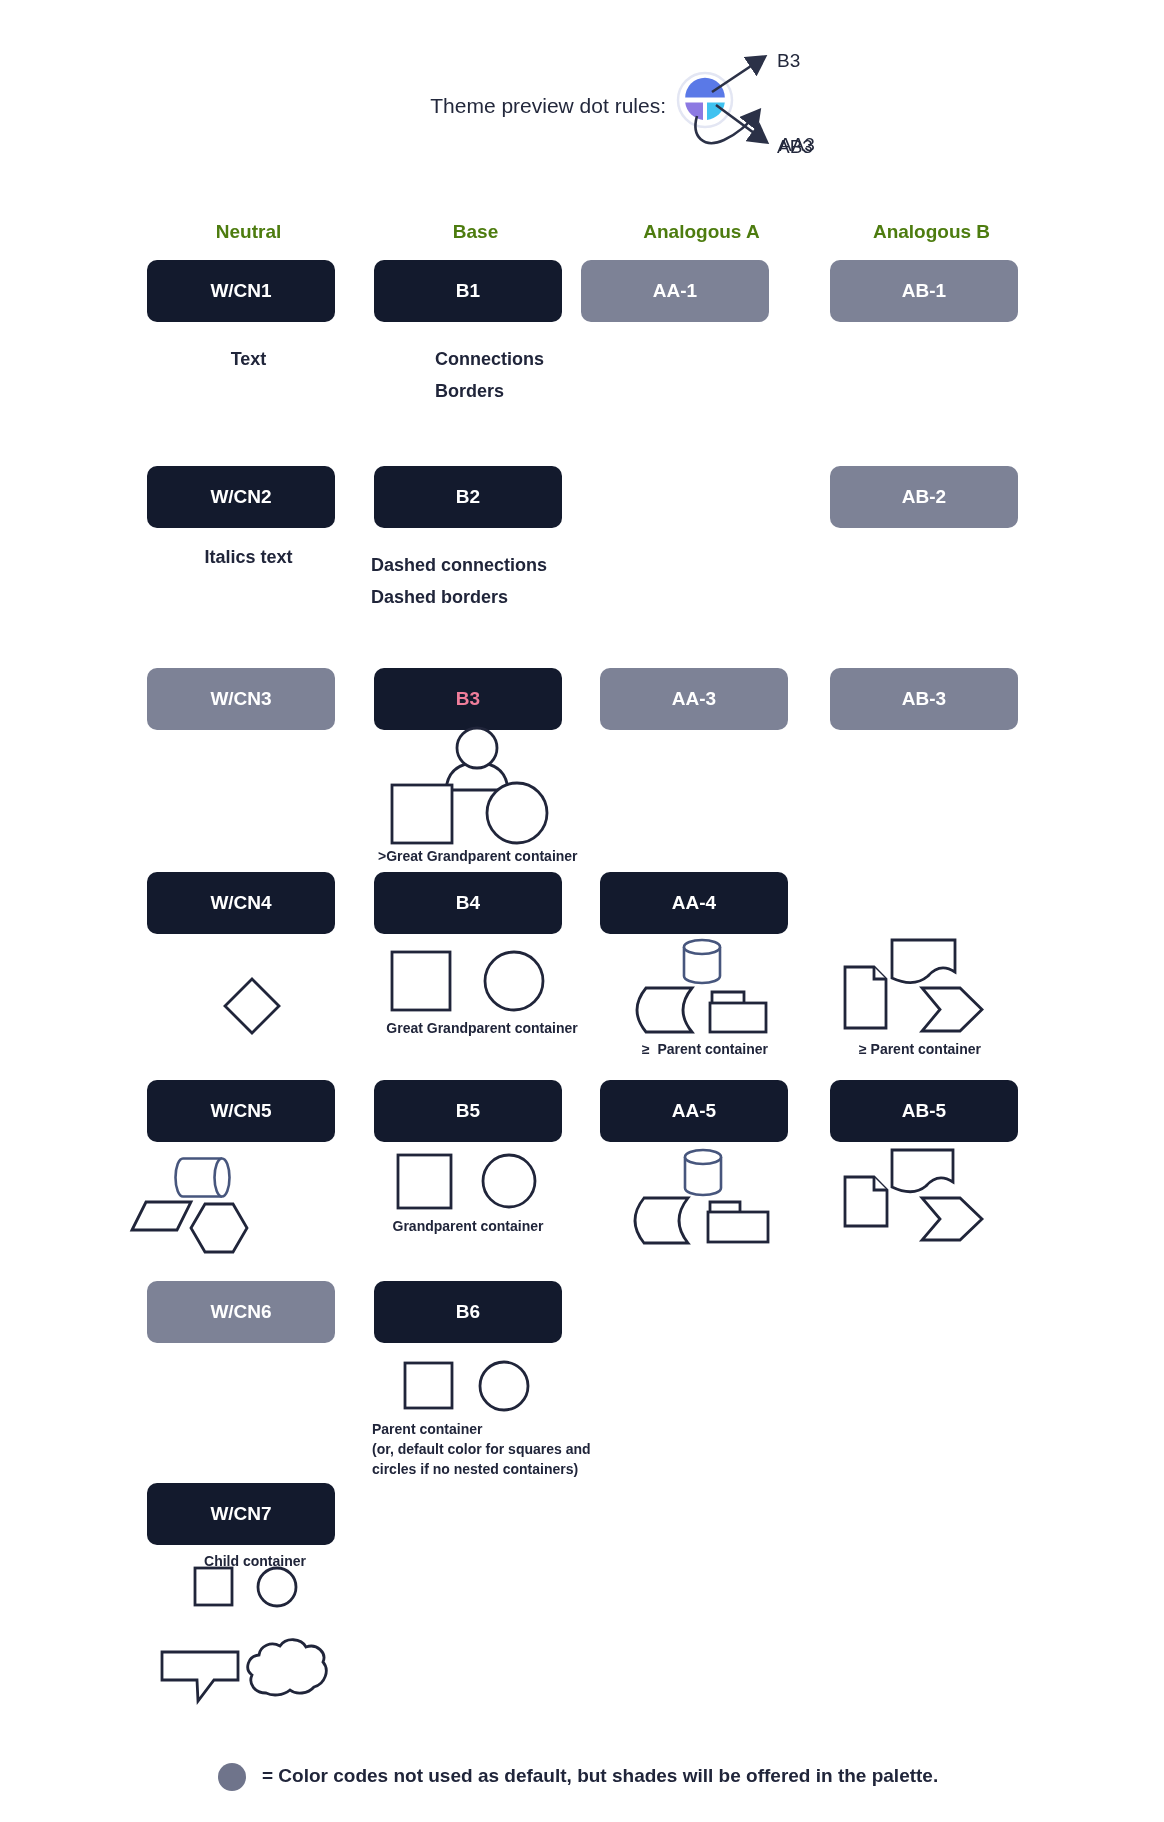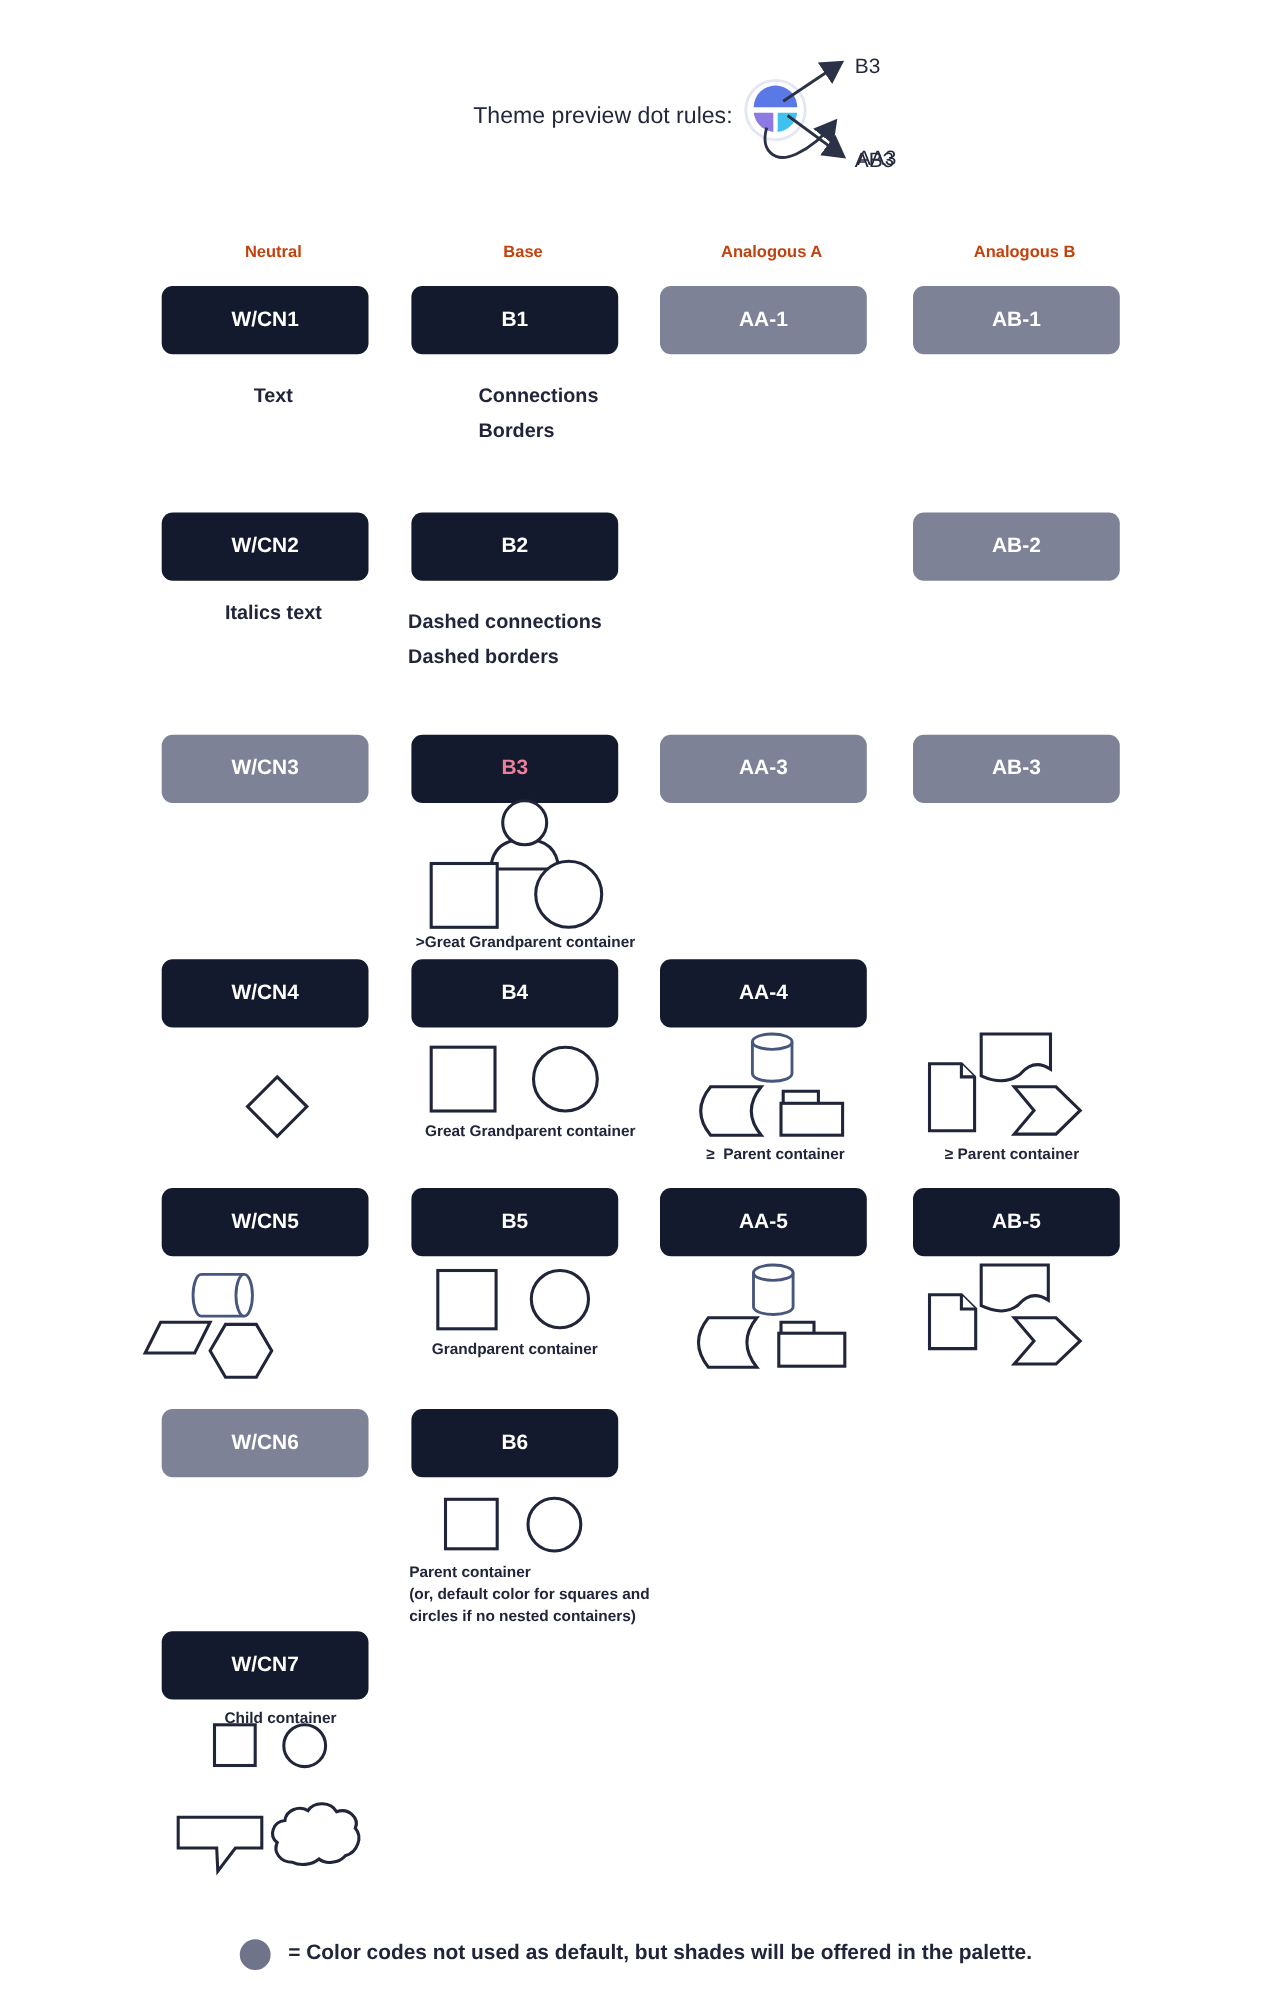--- a/index.html
+++ b/index.html
@@ -4,21 +4,21 @@
 <style>
   html,body{margin:0;padding:0;background:#ffffff;}
   #canvas{position:relative;width:1164px;height:1822px;background:#ffffff;overflow:hidden;
           font-family:"Liberation Sans","DejaVu Sans",sans-serif;color:#20253A;}
   .abs{position:absolute;}
   .swatch{position:absolute;width:188px;height:62px;border-radius:10px;display:flex;
           align-items:center;justify-content:center;font-weight:bold;font-size:19px;color:#ffffff;}
   .swatch.dark{background:#131A2D;}
   .swatch.gray{background:#7D8296;}
   .swatch.pink-label{color:#F07E9B;}
-  .colhead{position:absolute;width:203px;text-align:center;font-weight:bold;font-size:15px;color:#c2410c;}
+  .colhead{position:absolute;width:203px;text-align:center;font-weight:bold;font-size:19px;color:#4d7c0f;}
   .cap{position:absolute;font-weight:bold;color:#20253A;}
   .cap.big{font-size:18px;line-height:32px;}
   .cap.small{font-size:14px;line-height:20px;}
   .center{text-align:center;}
   .pre{white-space:pre;}
   .title{position:absolute;left:366px;top:94px;width:300px;text-align:right;
          font-size:21px;font-weight:normal;color:#23283C;}
   .dotlabel{position:absolute;font-size:19px;color:#23283C;}
   .legend-dot{position:absolute;left:218px;top:1763px;width:28px;height:28px;border-radius:50%;background:#6F748B;}
   .legend-text{position:absolute;left:262px;top:1765px;font-size:19px;font-weight:bold;color:#20253A;}
@@ -51,21 +51,21 @@
   <div class="dotlabel" style="left:779px;top:92px;margin-top:42px;">AA3</div>
   <div class="dotlabel" style="left:777px;top:136px;">AB3</div>
 
   <div class="colhead" style="left:147px;top:221px;">Neutral</div>
   <div class="colhead" style="left:374px;top:221px;">Base</div>
   <div class="colhead" style="left:600px;top:221px;">Analogous A</div>
   <div class="colhead" style="left:830px;top:221px;">Analogous B</div>
 
   <div class="swatch dark" style="left:147px;top:260px;">W/CN1</div>
   <div class="swatch dark" style="left:374px;top:260px;">B1</div>
-  <div class="swatch gray" style="left:600px;top:260px;">AA-1</div>
+  <div class="swatch gray" style="left:581px;top:260px;">AA-1</div>
   <div class="swatch gray" style="left:830px;top:260px;">AB-1</div>
   <div class="cap big center" style="left:147px;top:343px;width:203px;">Text</div>
   <div class="cap big" style="left:435px;top:343px;">
     <div>Connections</div>
     <div>Borders</div>
   </div>
 
   <div class="swatch dark" style="left:147px;top:466px;">W/CN2</div>
   <div class="swatch dark" style="left:374px;top:466px;">B2</div>
   <div class="swatch gray" style="left:830px;top:466px;">AB-2</div>

